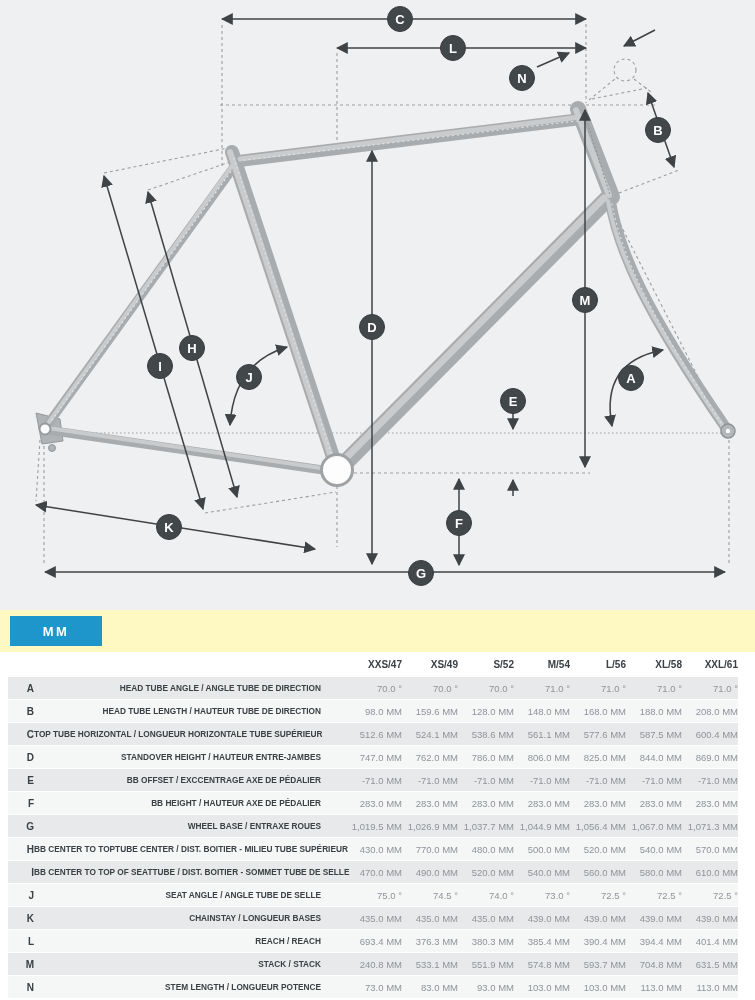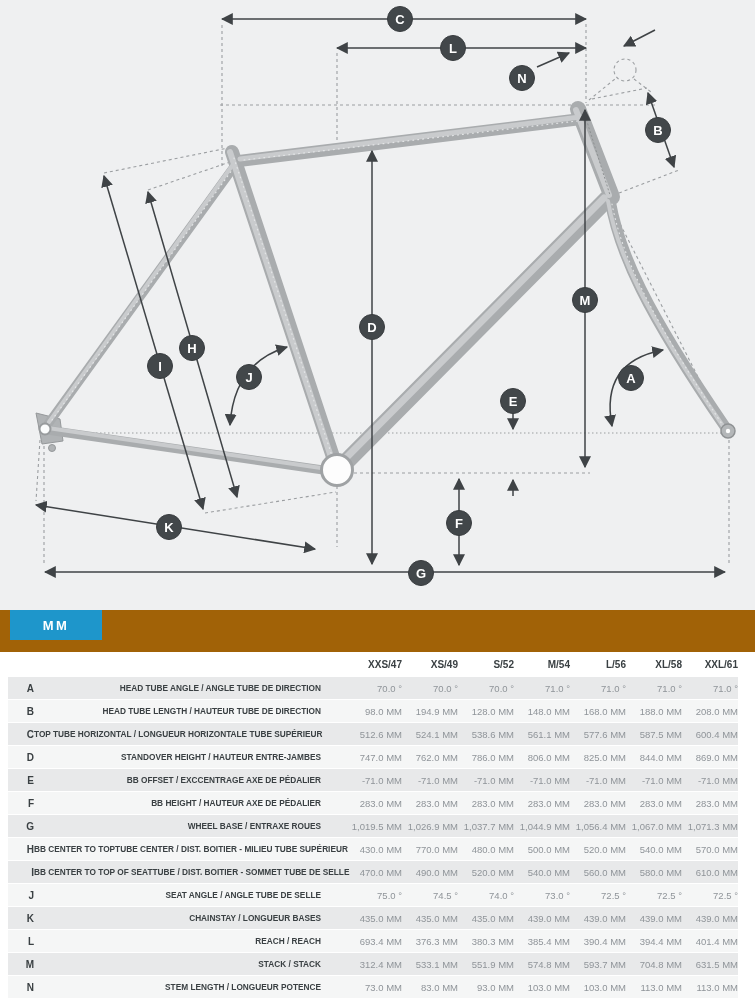--- a/index.html
+++ b/index.html
@@ -7,21 +7,21 @@
   svg.diagram{display:block;background:var(--diagram_bg,#eff0f1);}
   .marker-letter{font:700 13px "Liberation Sans",sans-serif;fill:#fff;text-anchor:middle;}
   .dash{stroke:#9b9ea1;stroke-width:1.1;fill:none;stroke-dasharray:3 3;}
   .dot{stroke:#9b9ea1;stroke-width:1.2;fill:none;stroke-dasharray:1.5 2.5;}
   .dim{stroke:#3f4346;stroke-width:1.5;fill:none;marker-start:url(#arw);marker-end:url(#arw);}
   .dim1{stroke:#3f4346;stroke-width:1.5;fill:none;marker-end:url(#arw);}
   .tube{stroke:#a9acae;stroke-linecap:round;fill:none;}
   .hl{stroke:#c9cbcd;stroke-linecap:round;fill:none;}
   .stitch{stroke:#e3e5e6;stroke-width:1.2;stroke-dasharray:.8 4.2;fill:none;stroke-linecap:round;}
 
-  .toggle-bar{height:42px;background:#a16207;display:flex;align-items:flex-start;padding-left:10px;box-sizing:border-box;}
+  .toggle-bar{height:42px;background:#fef9c3;display:flex;align-items:center;padding-left:10px;box-sizing:border-box;}
   .unit-toggle{display:inline-flex;}
   .ubtn{font:700 13px/1 "Liberation Sans",sans-serif;letter-spacing:2.5px;height:30px;display:flex;align-items:center;justify-content:center;cursor:pointer;box-sizing:border-box;}
   .ubtn-mm{width:92px;background:var(--accent,#1e96cb);color:#fff;border:2px solid var(--accent,#1e96cb);}
   .ubtn-inches{width:152px;background:#fdfdfd;color:var(--accent,#1e96cb);border:2px solid var(--accent,#1e96cb);border-left:none;}
 
   .geo-table{padding:0 17px 16px 8px;text-align:right;}
   .geo-row{display:grid;grid-template-columns:26px minmax(0,1fr) repeat(7,56px);align-items:center;height:22px;border-bottom:1px solid #fff;}
   .geo-row.header{height:24px;background:#fff;}
   .geo-row.odd{background:var(--row_shade,#e8e9ea);}
   .geo-row.even{background:var(--row_light,#f5f6f6);}
@@ -199,21 +199,21 @@
         <div class="cell value">70.0 °</div>
         <div class="cell value">71.0 °</div>
         <div class="cell value">71.0 °</div>
         <div class="cell value">71.0 °</div>
         <div class="cell value">71.0 °</div>
       </div>
       <div class="geo-row even">
         <div class="cell key">B</div>
         <div class="cell label">HEAD TUBE LENGTH / HAUTEUR TUBE DE DIRECTION</div>
         <div class="cell value">98.0 MM</div>
-        <div class="cell value">194.9 MM</div>
+        <div class="cell value">159.6 MM</div>
         <div class="cell value">128.0 MM</div>
         <div class="cell value">148.0 MM</div>
         <div class="cell value">168.0 MM</div>
         <div class="cell value">188.0 MM</div>
         <div class="cell value">208.0 MM</div>
       </div>
       <div class="geo-row odd">
         <div class="cell key">C</div>
         <div class="cell label">TOP TUBE HORIZONTAL / LONGUEUR HORIZONTALE TUBE SUPÉRIEUR</div>
         <div class="cell value">512.6 MM</div>
@@ -319,21 +319,21 @@
         <div class="cell value">376.3 MM</div>
         <div class="cell value">380.3 MM</div>
         <div class="cell value">385.4 MM</div>
         <div class="cell value">390.4 MM</div>
         <div class="cell value">394.4 MM</div>
         <div class="cell value">401.4 MM</div>
       </div>
       <div class="geo-row odd">
         <div class="cell key">M</div>
         <div class="cell label">STACK / STACK</div>
-        <div class="cell value">312.4 MM</div>
+        <div class="cell value">240.8 MM</div>
         <div class="cell value">533.1 MM</div>
         <div class="cell value">551.9 MM</div>
         <div class="cell value">574.8 MM</div>
         <div class="cell value">593.7 MM</div>
         <div class="cell value">704.8 MM</div>
         <div class="cell value">631.5 MM</div>
       </div>
       <div class="geo-row even">
         <div class="cell key">N</div>
         <div class="cell label">STEM LENGTH / LONGUEUR POTENCE</div>

